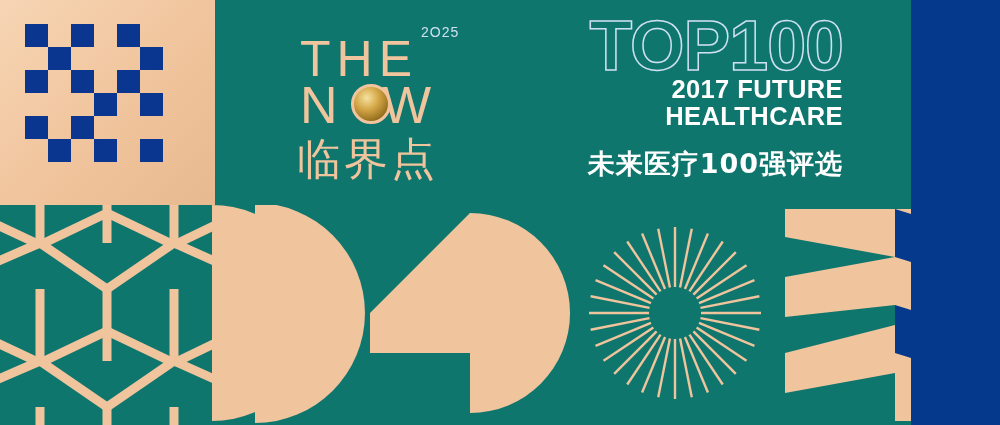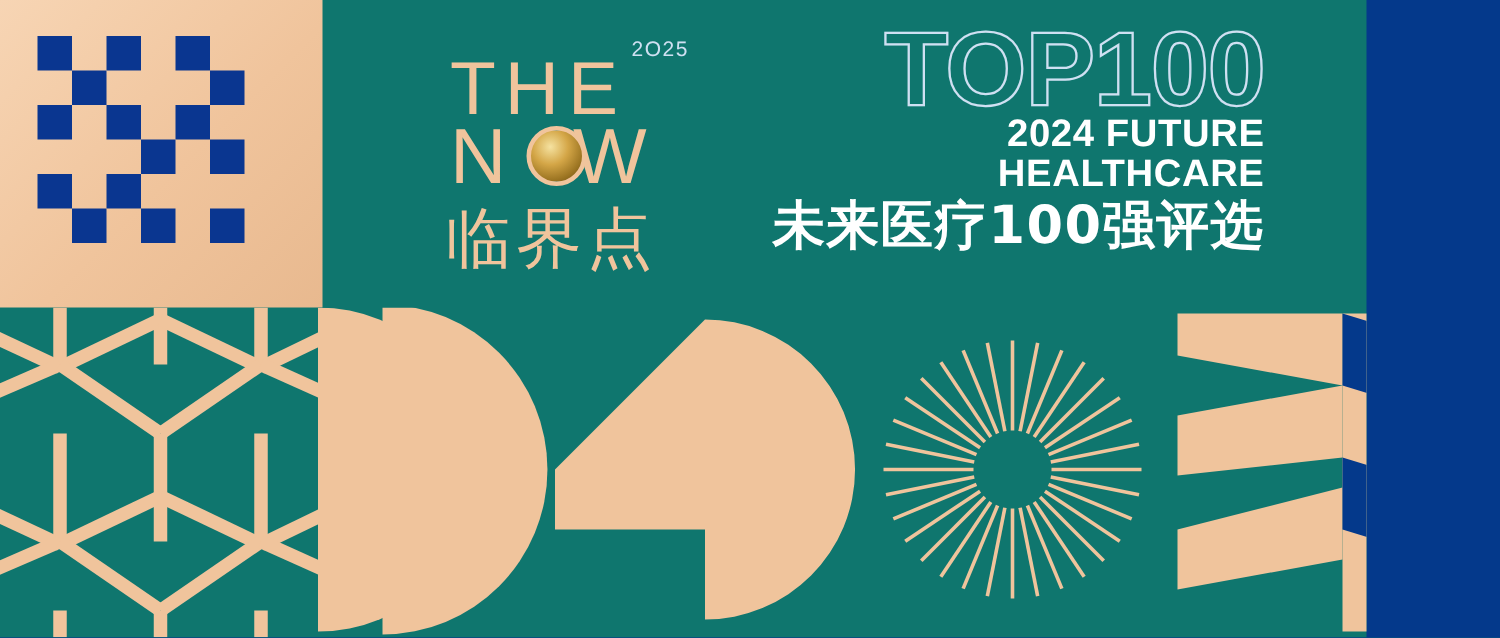--- a/index.html
+++ b/index.html
@@ -31,21 +31,21 @@
   #logo-sphere{position:absolute;left:56px;top:66px;width:40px;height:40px;border-radius:50%;
      border:3px solid #f0c49c;box-sizing:border-box;
      background:radial-gradient(circle at 38% 32%,#f5e2a0 0%,#d4a647 38%,#9a7321 72%,#5d4512 100%);}
   #logo-cn{position:absolute;left:2px;top:112px;font-size:44px;letter-spacing:3px;color:#f0c49c;
      font-weight:400;font-family:"DejaVu Sans","Liberation Sans",sans-serif;}
   
   #headline{position:absolute;left:503px;top:16px;width:340px;text-align:right;}
   #top100{font-size:70px;line-height:0.86;font-weight:700;letter-spacing:-1px;
      color:transparent;-webkit-text-stroke:1.5px #cfe0f2;}
   #sub-en1,#sub-en2{color:#ffffff;font-size:25.5px;font-weight:700;letter-spacing:0.4px;line-height:1.05;}
-  #sub-cn{color:#ffffff;font-size:35px;font-weight:700;letter-spacing:1px;line-height:1.2;margin-top:0;
+  #sub-cn{color:#ffffff;font-size:27px;font-weight:700;letter-spacing:1px;line-height:1.2;margin-top:18px;
      font-family:"DejaVu Sans","Liberation Sans",sans-serif;}
 </style>
 </head>
 <body>
 
 <div id="banner">
 
   <div id="checker-block">
     <div id="checker-grid">
         <div class="cell on"></div>
@@ -208,17 +208,17 @@
     <div id="logo-year">2O25</div>
     <div id="logo-now">
       <span>N</span><span class="gap">O</span><span>W</span>
     </div>
     <div id="logo-sphere"></div>
     <div id="logo-cn">临界点</div>
   </div>
 
   <div id="headline">
     <div id="top100">TOP100</div>
-    <div id="sub-en1">2024 FUTURE HEALTHCARE</div>
+    <div id="sub-en1">2017 FUTURE HEALTHCARE</div>
     <div id="sub-cn">未来医疗100强评选</div>
   </div>
 
 </div>
 
 </body></html>

